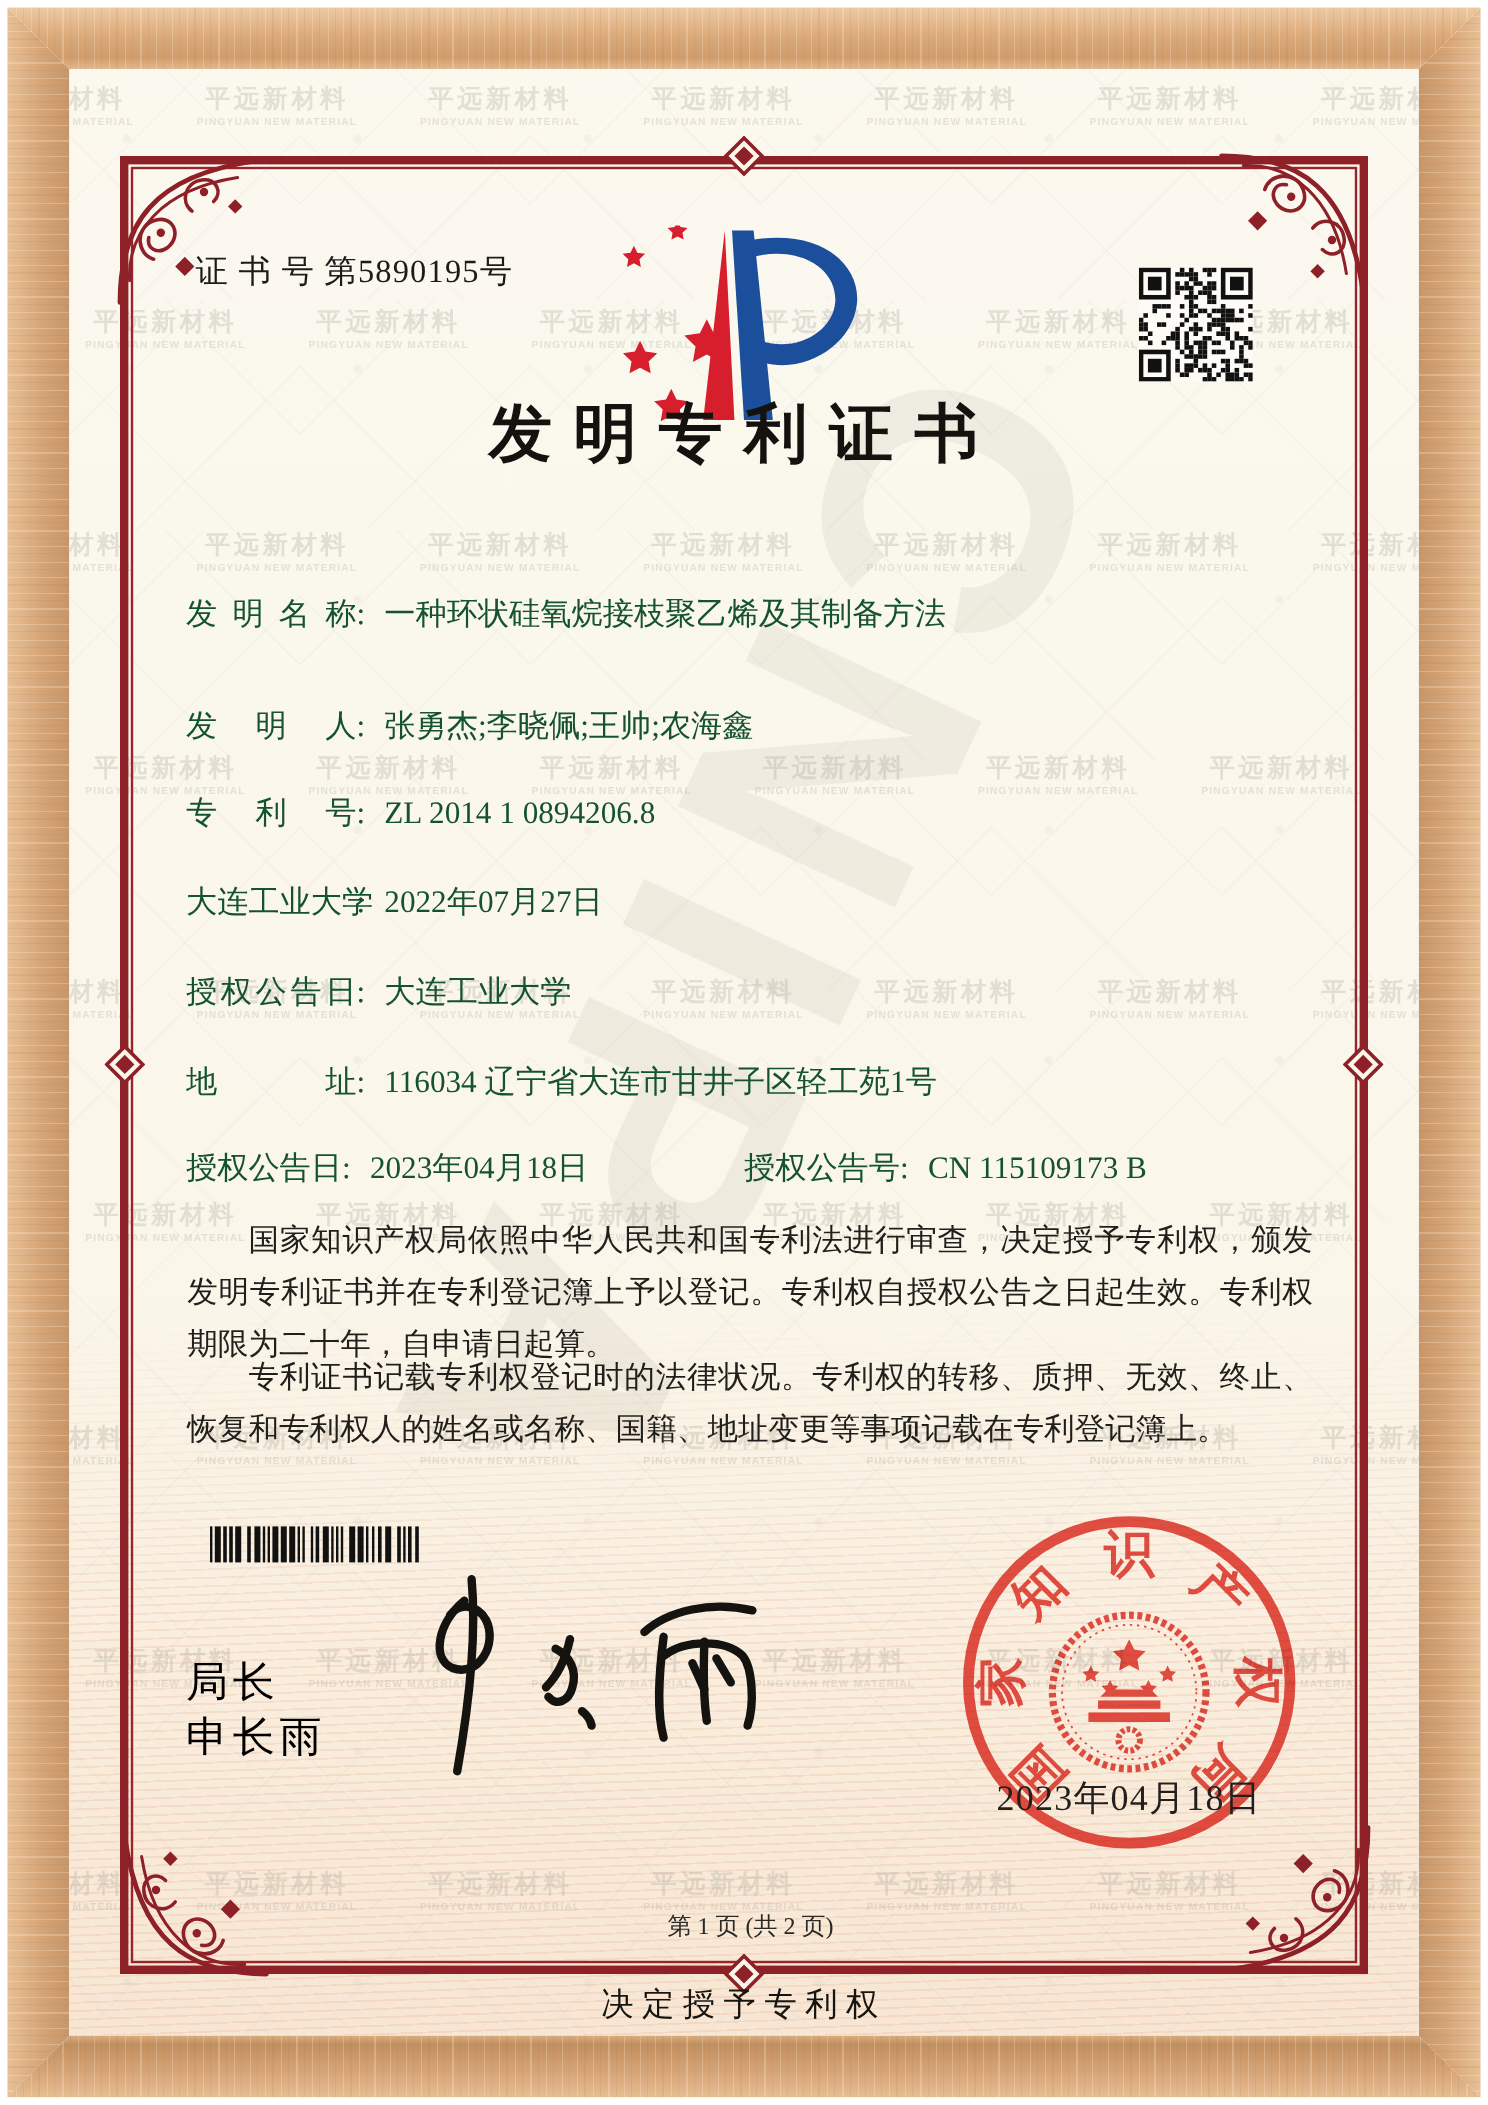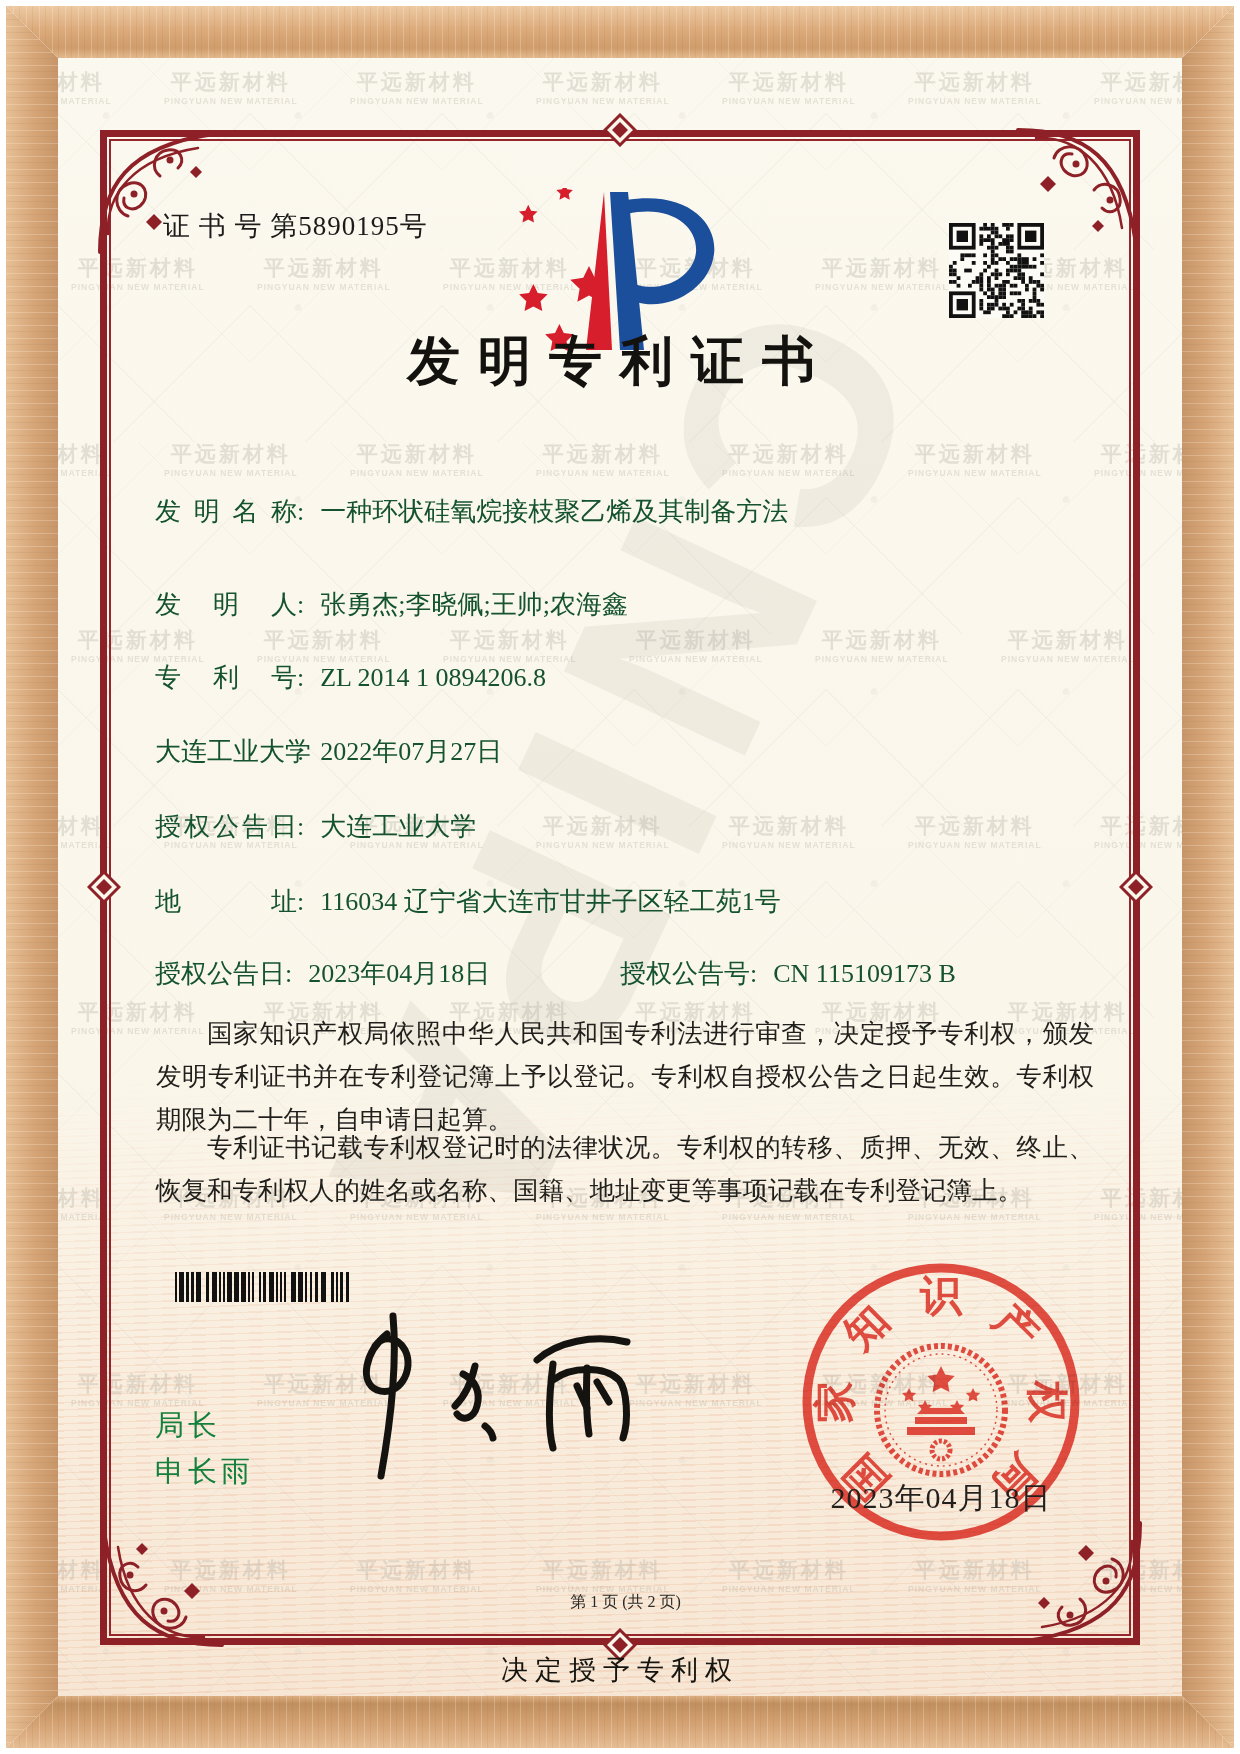--- a/index.html
+++ b/index.html
@@ -72,23 +72,23 @@
          color:#14120f;letter-spacing:18px;}
   .row{left:155px;font-size:26px;color:#14532d;white-space:nowrap;}
   .row .lbl{display:inline-block;width:142px;text-align:justify;text-align-last:justify;}
   .row .colon{display:inline-block;}
   .row .val{margin-left:16px;}
   .grant-no{position:absolute;left:465px;top:0;white-space:nowrap;}
   .para{left:156px;width:938px;font-size:25.5px;line-height:43px;color:#201f1c;
         text-align:justify;text-indent:2em;font-family:"Liberation Serif","DejaVu Serif",serif;}
   #barcode{left:175px;top:1272px;width:352px;height:30px;display:flex;align-items:stretch;}
   #barcode div{background:#111;}
-  .director{left:155px;font-size:29px;color:#15803d;letter-spacing:4px;margin-top:28px;}
+  .director{left:155px;font-size:35px;color:#000000;letter-spacing:4px;}
   .sig{left:325px;top:1308px;}
-  .page-info{left:100px;top:1592px;width:1051px;text-align:center;font-size:16px;color:#2a2925;}
+  .page-info{left:100px;top:1592px;width:1051px;text-align:center;font-size:20px;color:#2a2925;}
   .footer-note{left:0;top:1652px;width:1240px;text-align:center;font-size:27px;
                color:#16140f;letter-spacing:7px;}
 
   
   .seal{left:795px;top:1256px;width:292px;height:292px;mix-blend-mode:multiply;opacity:.95;}
   .seal-date{left:795px;top:1478px;width:292px;text-align:center;font-size:30px;
              color:#221f1c;font-weight:500;letter-spacing:1px;}
   .qr{left:949px;top:223px;width:95px;height:95px;}
 </style>
 </head>

